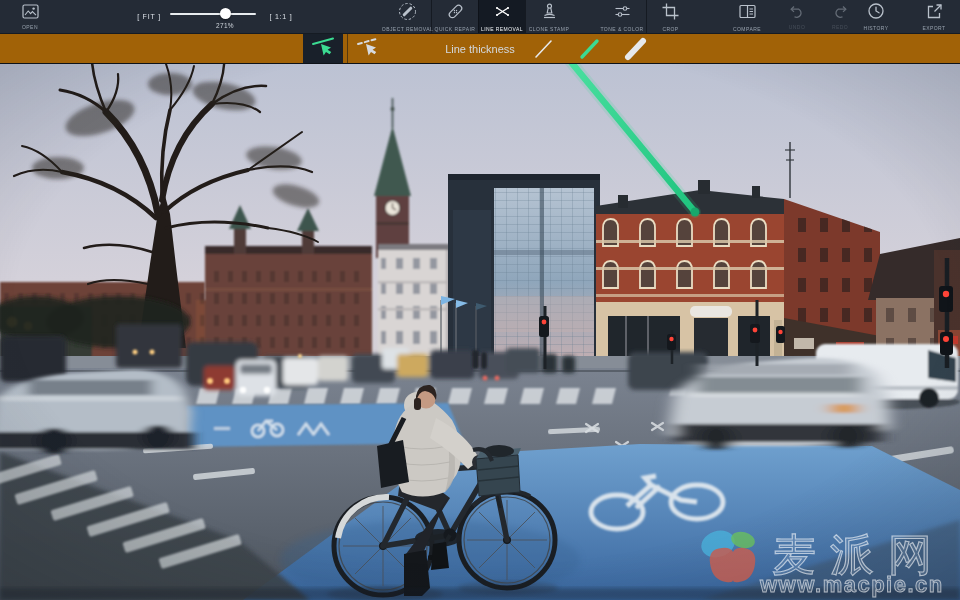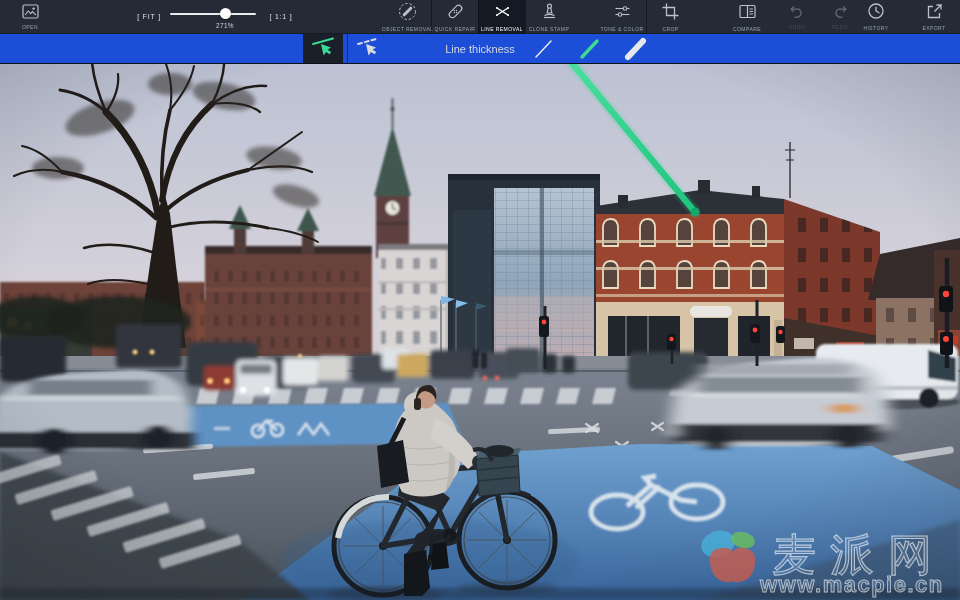--- a/index.html
+++ b/index.html
@@ -23,21 +23,21 @@
         font-size:7px;color:#dde2e8;letter-spacing:.8px;background:none;border:none;padding:0;
         cursor:pointer;font-family:inherit;white-space:nowrap;}
   .slider{position:absolute;left:170px;top:0;width:86px;height:33px;cursor:pointer;}
   .slider .track{position:absolute;left:0;top:13px;width:86px;height:2px;background:#e8ecef;border-radius:1px;}
   .slider .knob{position:absolute;left:50px;top:8px;width:11px;height:11px;border-radius:50%;
         background:#ffffff;box-shadow:0 1px 2px rgba(0,0,0,.5);}
   .slider .zval{position:absolute;left:12px;top:22px;width:86px;text-align:center;
         font-size:6.5px;color:#ced4db;letter-spacing:.3px;}
 
   
-  .bar2{position:absolute;top:33px;left:0;width:960px;height:31px;background:#1d4ed8;
+  .bar2{position:absolute;top:33px;left:0;width:960px;height:31px;background:#a16207;
         border-top:1px solid #151b23;border-bottom:1px solid #0d1218;box-sizing:border-box;z-index:5;}
   .mode-tile{position:absolute;top:0;height:29px;width:40px;display:flex;align-items:center;
         justify-content:center;cursor:pointer;box-sizing:border-box;}
   .mode-tile.active{background:#19202a;}
   .mode-tile.divl{border-left:1px solid rgba(9,13,19,.5);}
   .lt-label{position:absolute;left:420px;top:0;width:120px;height:29px;display:flex;align-items:center;
         justify-content:center;font-size:11px;color:#d3d9e0;}
   .swatch{position:absolute;top:0;width:40px;height:29px;display:flex;align-items:center;
         justify-content:center;cursor:pointer;}
 

